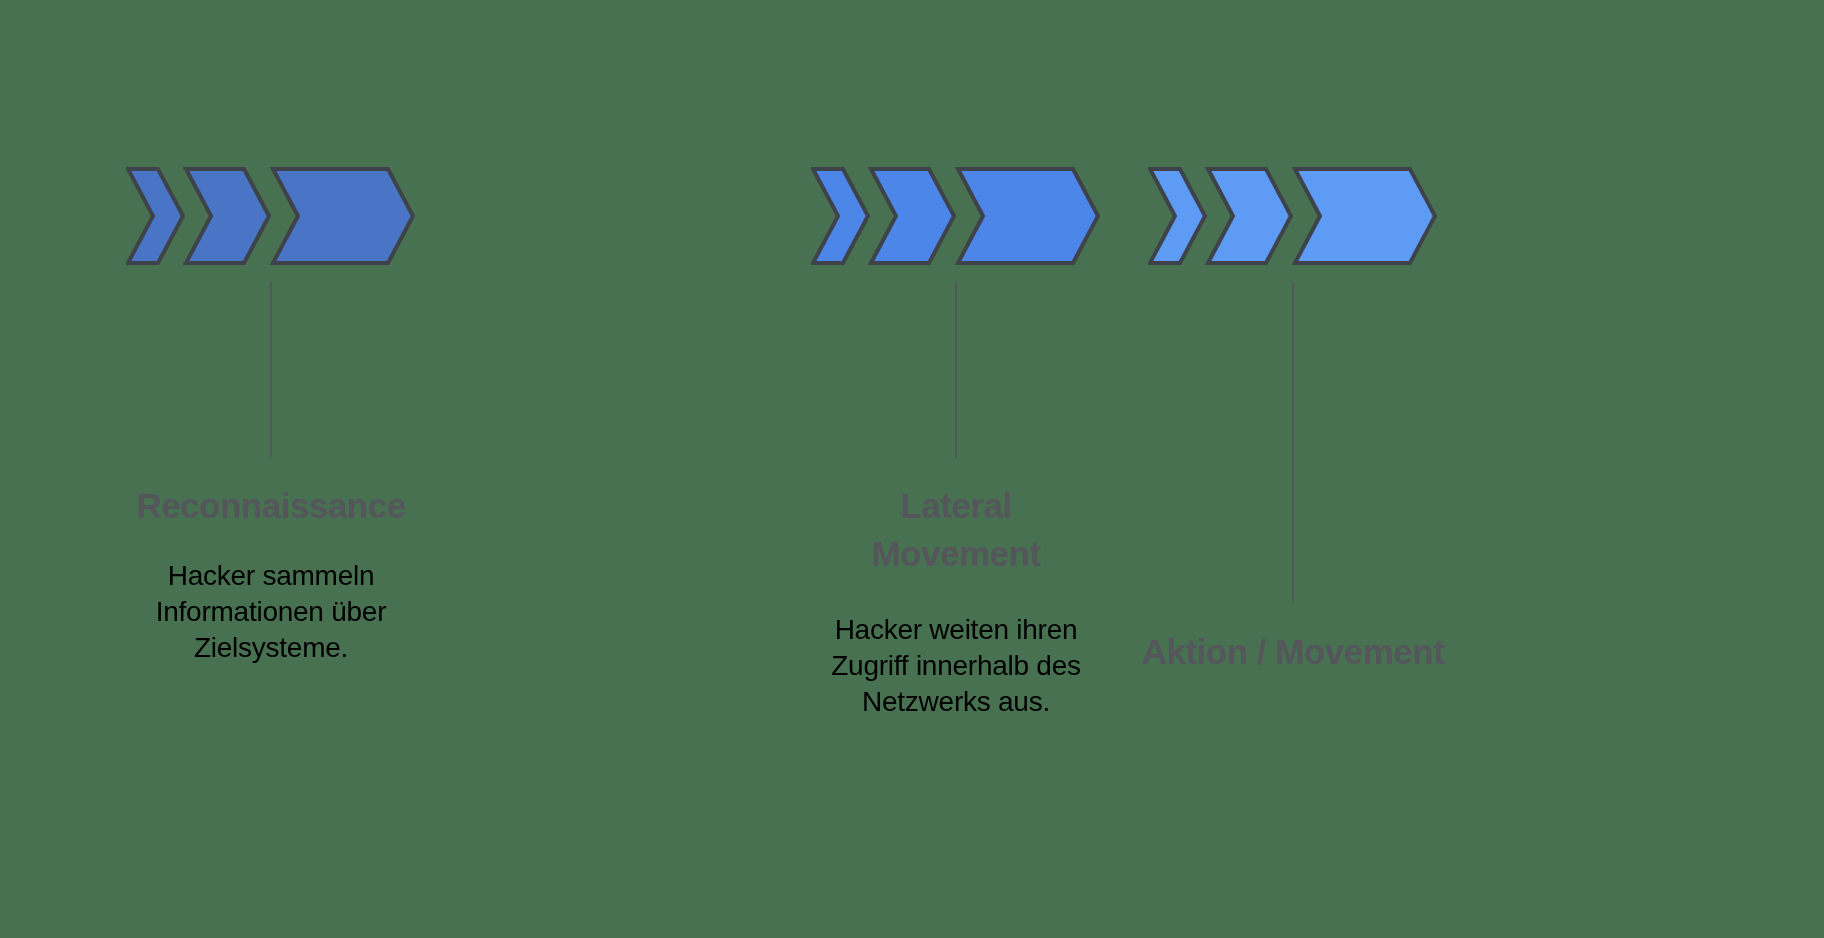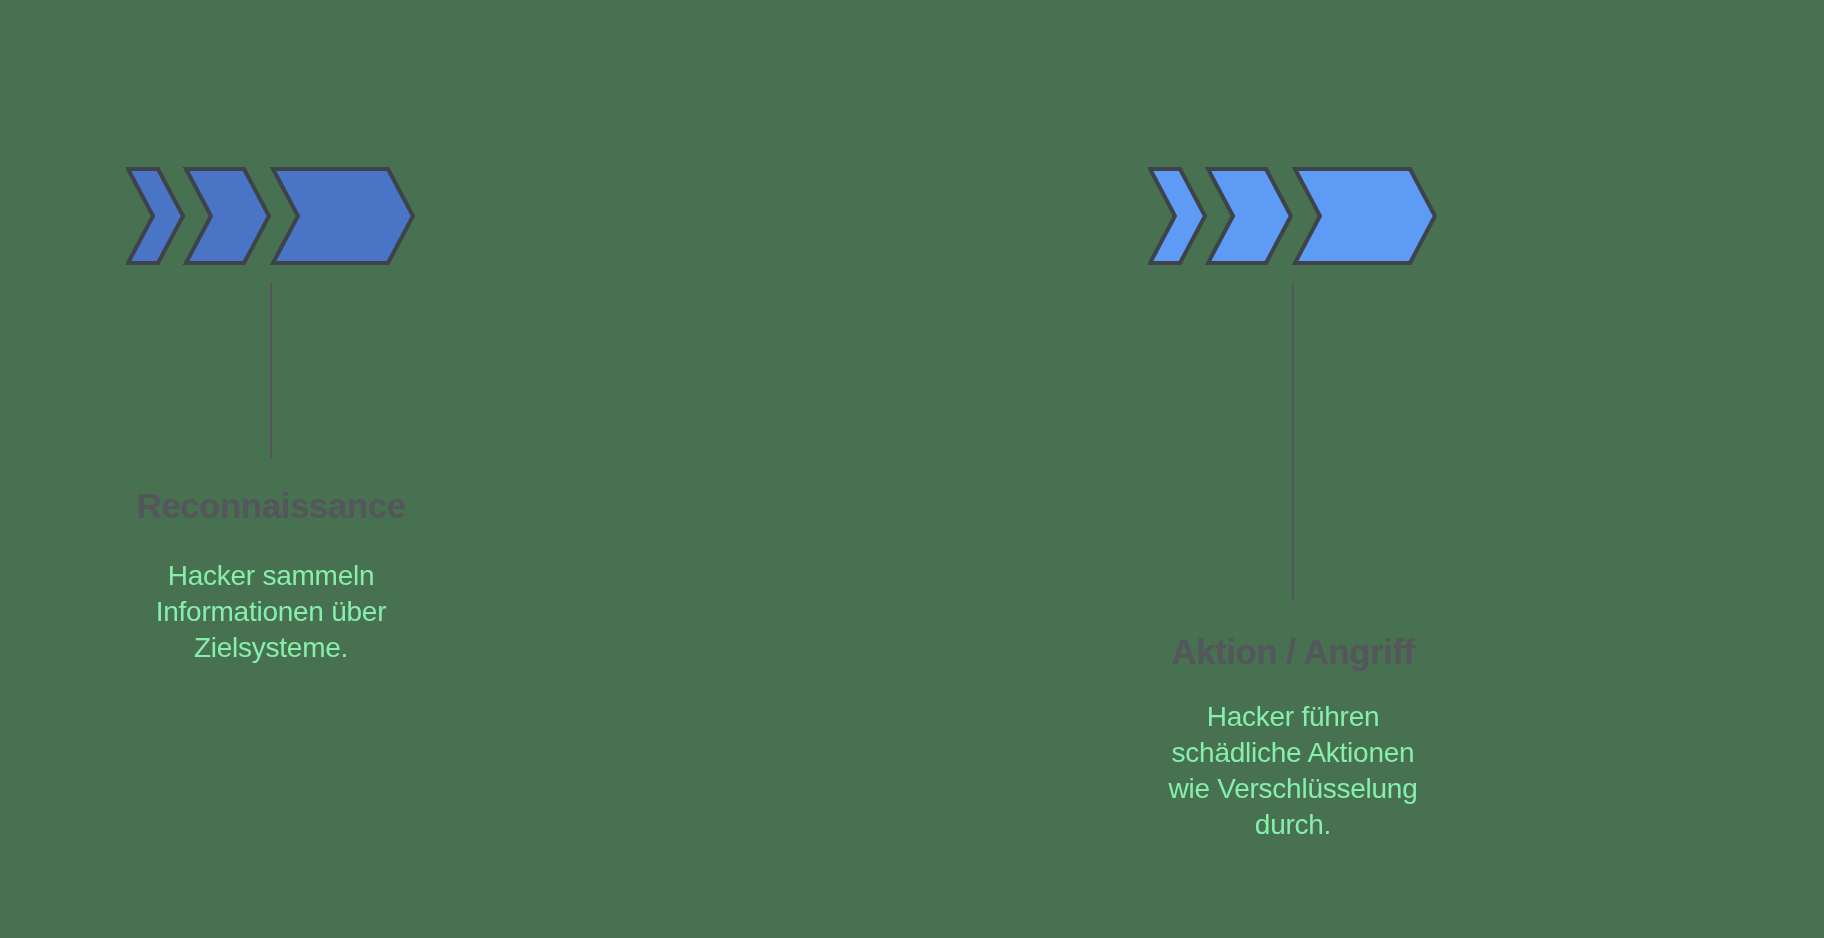--- a/index.html
+++ b/index.html
@@ -38,21 +38,21 @@
     font-size:35px;line-height:48px;font-weight:bold;
     letter-spacing:-0.5px;
     color:#54565B;
     white-space:pre-line;
   }
   .stage-desc{
     position:absolute;left:0;width:360px;
     text-align:center;
     font-size:28px;line-height:36px;font-weight:normal;
     letter-spacing:-0.25px;
-    color:#86efac;
+    color:#000000;
     white-space:pre-line;
   }
 </style>
 </head>
 <body>
 
 <div class="canvas">
 
   <div class="stage" style="left:71px">
     <svg class="chevrons" width="290" height="98" viewBox="0 0 290 98">
@@ -61,29 +61,38 @@
       <polygon points="147,2 262,2 287,49 262,96 147,96 172,49" fill="#4A74C6"></polygon>
     </svg>
     <div class="connector" style="height:176px"></div>
     <div class="stage-title" style="top:482px">Reconnaissance</div>
     <div class="stage-desc" style="top:558px">Hacker sammeln
 Informationen über
 Zielsysteme.</div>
   </div>
 
 
+  <div class="stage" style="left:756px">
+    <svg class="chevrons" width="290" height="98" viewBox="0 0 290 98">
+      <polygon points="2,2 32,2 57,49 32,96 2,96 27,49" fill="#4C86E8"></polygon>
+      <polygon points="60,2 118,2 143,49 118,96 60,96 85,49" fill="#4C86E8"></polygon>
+      <polygon points="147,2 262,2 287,49 262,96 147,96 172,49" fill="#4C86E8"></polygon>
+    </svg>
+    <div class="connector" style="height:176px"></div>
+    <div class="stage-title" style="top:482px">Lateral
+Movement</div>
+    <div class="stage-desc" style="top:612px">Hacker weiten ihren
+Zugriff innerhalb des
+Netzwerks aus.</div>
+  </div>
 
   <div class="stage" style="left:1093px">
     <svg class="chevrons" width="290" height="98" viewBox="0 0 290 98">
       <polygon points="2,2 32,2 57,49 32,96 2,96 27,49" fill="#5D9BF5"></polygon>
       <polygon points="60,2 118,2 143,49 118,96 60,96 85,49" fill="#5D9BF5"></polygon>
       <polygon points="147,2 262,2 287,49 262,96 147,96 172,49" fill="#5D9BF5"></polygon>
     </svg>
     <div class="connector" style="height:319px"></div>
-    <div class="stage-title" style="top:628px">Aktion / Angriff</div>
-    <div class="stage-desc" style="top:699px">Hacker führen
-schädliche Aktionen
-wie Verschlüsselung
-durch.</div>
+    <div class="stage-title" style="top:628px">Aktion / Movement</div>
   </div>
 
 
 </div>
 
 </body></html>

